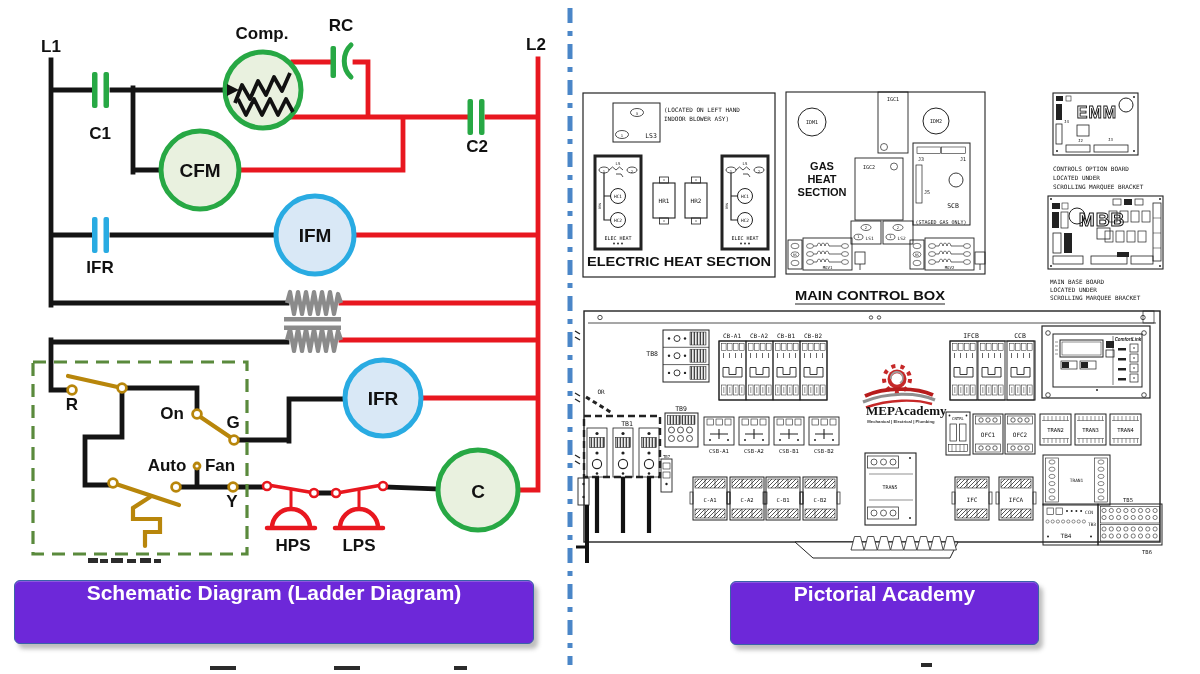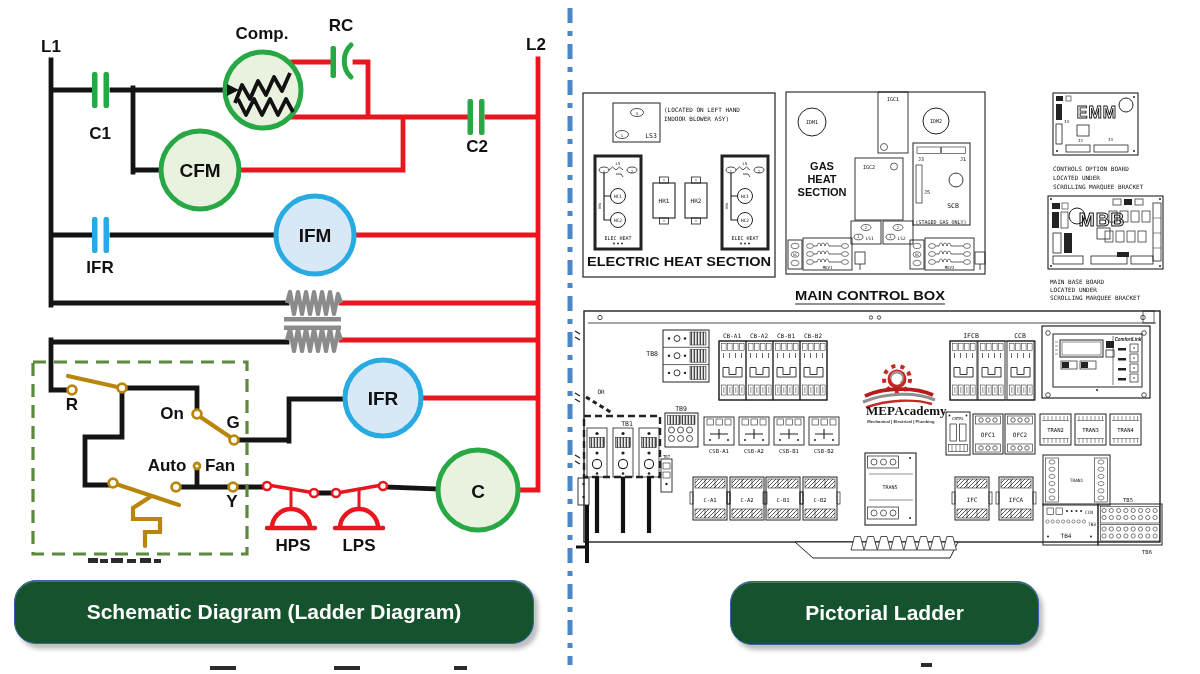--- a/index.html
+++ b/index.html
@@ -1,18 +1,18 @@
 <!DOCTYPE html>
 <html><head>
 <meta charset="utf-8">
 <style>
   html,body{margin:0;padding:0;background:#fff}
   .stage{position:relative;width:1200px;height:674px;background:#fff;overflow:hidden;font-family:"Liberation Sans",sans-serif}
   .stage > svg{position:absolute;left:0;top:0}
-  .btn{position:absolute;background:#14532d;border:1.5px solid #3a63a8;border-radius:22px;display:flex;align-items:center;justify-content:center;color:#fff;font-weight:700;font-size:21px;box-shadow:4px 5px 4px rgba(110,110,110,.45), inset 0 1px 0 rgba(255,255,255,.22)}
+  .btn{position:absolute;background:#6d28d9;border:1.5px solid #3a63a8;border-radius:6px;display:flex;justify-content:center;color:#fff;font-weight:700;font-size:21px;box-shadow:4px 5px 4px rgba(110,110,110,.45), inset 0 1px 0 rgba(255,255,255,.22)}
   svg text{fill:#111;stroke:none}
   .sl{font:700 17px "Liberation Sans",sans-serif}
   .sc{font:700 19px "Liberation Sans",sans-serif}
   .pt{font:700 13.5px "Liberation Sans",sans-serif}
   .pg{font:700 11px "Liberation Sans",sans-serif}
   .m65{font:6.5px "DejaVu Sans Mono",monospace}
   .m6{font:6px "DejaVu Sans Mono",monospace}
   .m55{font:5.5px "DejaVu Sans Mono",monospace}
   .m5{font:5px "DejaVu Sans Mono",monospace}
   .m45{font:4.5px "DejaVu Sans Mono",monospace}
@@ -667,16 +667,16 @@
         <rect x="334" y="666" width="26" height="4"></rect>
         <rect x="454" y="666" width="13" height="4"></rect>
         <rect x="921" y="663" width="11" height="4"></rect>
   </g>
 </svg>
 
 <div class="btn" style="left:14px;top:580px;width:518px;height:62px">
   <span>Schematic Diagram (Ladder Diagram)</span>
 </div>
 <div class="btn" style="left:730px;top:581px;width:307px;height:62px">
-  <span>Pictorial Ladder</span>
+  <span>Pictorial Academy</span>
 </div>
 
 </div>
 
 </body></html>

